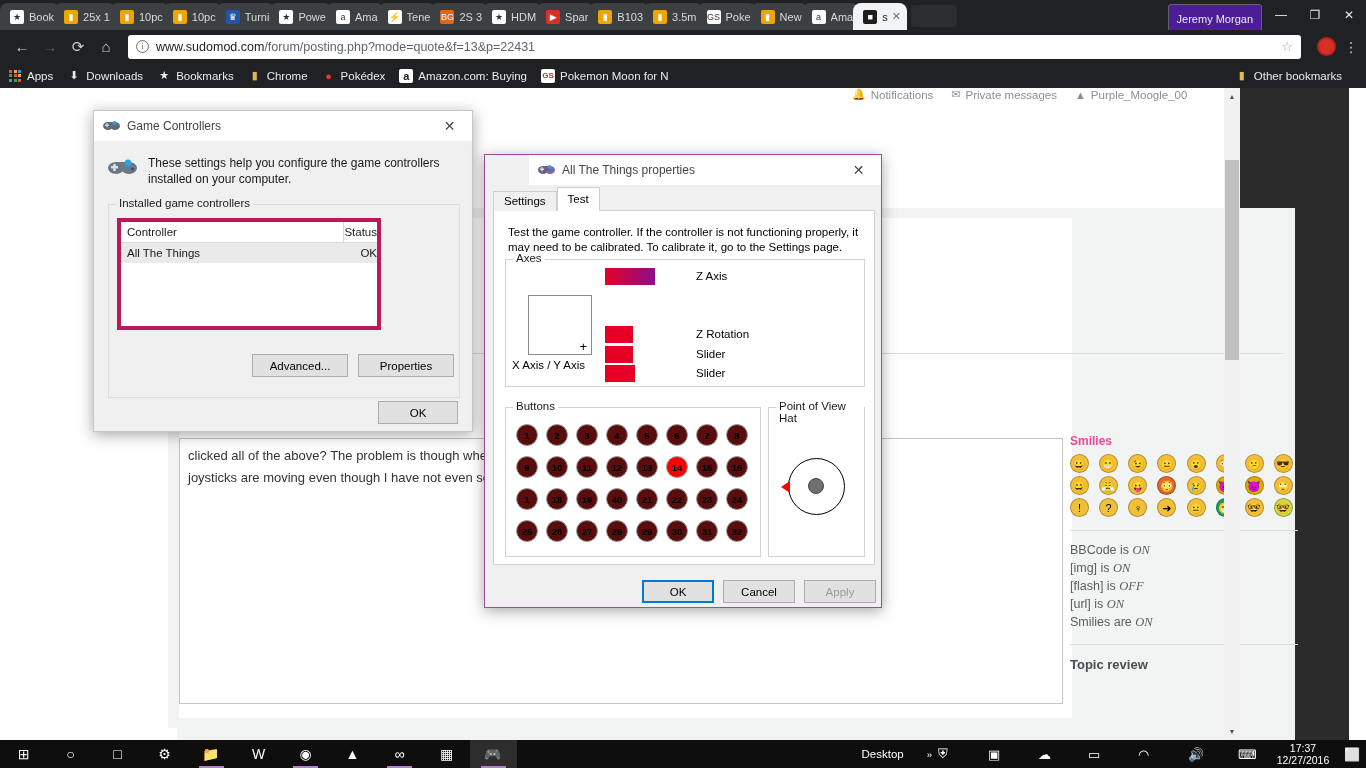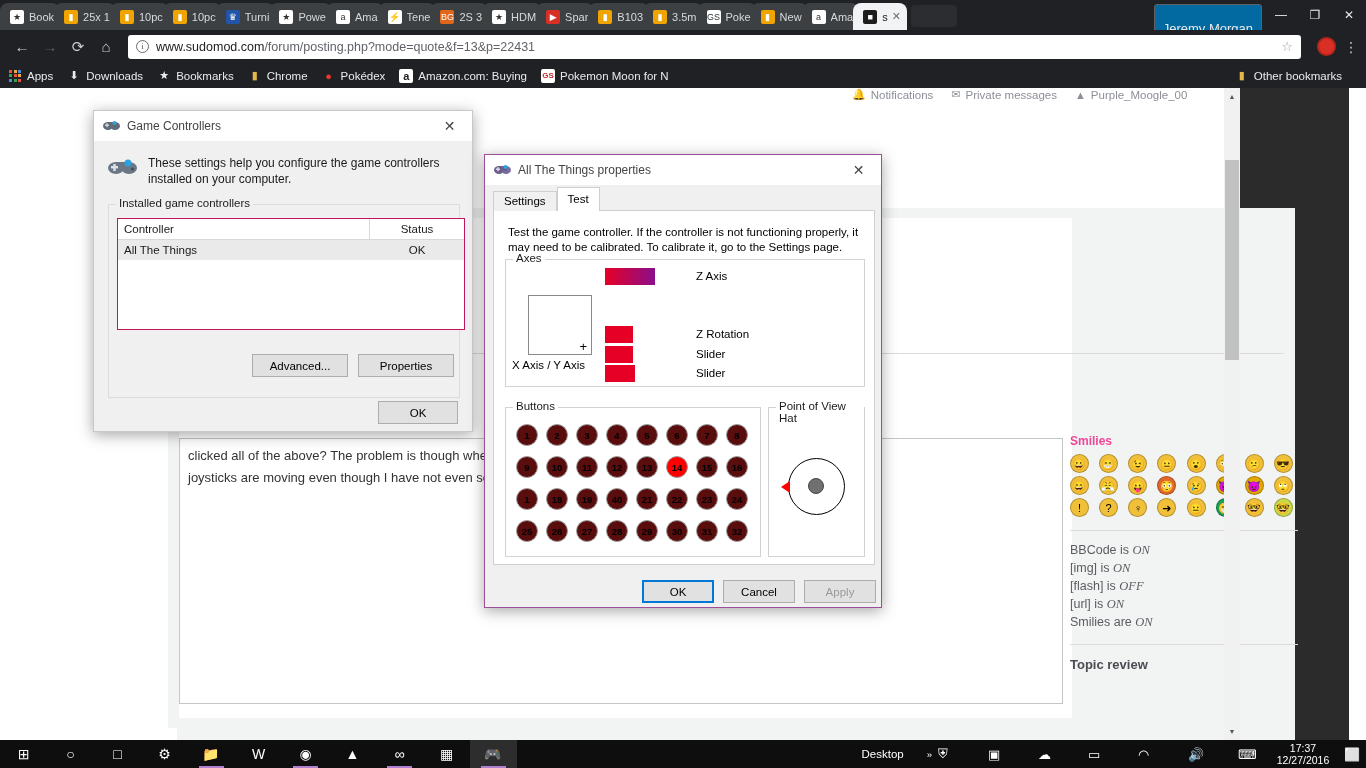--- a/index.html
+++ b/index.html
@@ -38,23 +38,23 @@
     border-radius: 2px; display: inline-block;
     font-size: 9px; line-height: 14px; text-align: center; color: #fff;
     overflow: hidden;
   }
   .tab .tablabel { overflow: hidden; text-overflow: clip; }
   .tab .tabclose { margin-left: 4px; font-size: 11px; color: #6b6f73; }
   .newtab { width: 46px; height: 22px; background: #2b2d30; border-radius: 4px; margin-left: 10px; align-self: center;}
 
   .win-user {
     position: absolute; right: 104px; top: 4px;
-    color: #e8eaed; font-size: 13px;
+    color: #e8eaed; font-size: 11px;
     border: 1px solid #5f6368; border-radius: 3px;
-    padding: 16px 8px; background: #0369a1;
+    padding: 8px 8px; background: #4c1d95;
   }
   .win-ctrls { position: absolute; right: 0; top: 0; display: flex; height: 30px; }
   .win-ctrls div { width: 34px; height: 30px; color: #e8eaed; font-size: 12px;
     display: flex; align-items: center; justify-content: center; }
 
   .browser-toolbar {
     position: absolute; left: 0; top: 30px; width: 1366px; height: 33px;
     background: #202124; display: flex; align-items: center; padding: 0 8px;
   }
   .navbtn { width: 28px; height: 28px; color: #c8cbcf; font-size: 15px;
@@ -148,37 +148,37 @@
 
   
   #gc-dialog { left: 93px; top: 110px; width: 380px; height: 322px; border: 1px solid #c8c8c8; background: #f0f0f0; }
   #gc-dialog .dlg-title { background: #ffffff; }
   .gc-desc { display: flex; align-items: flex-start; padding: 14px 16px 0 14px; font-size: 12px; color: #1a1a1a; line-height: 16px; }
   .gc-pad-ico { width: 30px; height: 22px; margin-right: 10px; flex: 0 0 30px; }
   .groupbox { position: absolute; border: 1px solid #dcdcdc; }
   .groupbox > .gb-label { position: absolute; top: -8px; left: 7px; background: #f0f0f0;
     padding: 0 3px; font-size: 11.5px; color: #1a1a1a; }
   #gc-group { left: 14px; top: 93px; width: 352px; height: 194px; }
-  .lv { position: absolute; left: 8px; top: 13px; width: 348px; height: 112px; background: #fff; border: 1px solid #be185d; }
+  .lv { position: absolute; left: 8px; top: 13px; width: 264px; height: 112px; background: #fff; border: 4px solid #be185d; }
   .lv-head { display: flex; height: 21px; border-bottom: 1px solid #d8d8d8; font-size: 11.5px; color: #1a1a1a; }
   .lv-head div { display: flex; align-items: center; }
   .lv-h-1 { width: 252px; padding-left: 6px; border-right: 1px solid #d8d8d8; }
   .lv-h-2 { flex: 1; justify-content: center; }
   .lv-row { display: flex; height: 20px; font-size: 11.5px; color: #1a1a1a; background: #eaeaea; }
   .lv-c-1 { width: 252px; padding-left: 6px; display: flex; align-items: center; }
   .lv-c-2 { flex: 1; display: flex; align-items: center; justify-content: center; }
   .w-btn { background: #e1e1e1; border: 1px solid #adadad; font-size: 11.5px; color: #000;
      height: 23px; display: inline-flex; align-items: center; justify-content: center; }
   #gc-adv { position: absolute; left: 158px; top: 243px; width: 96px; }
   #gc-prop { position: absolute; left: 264px; top: 243px; width: 96px; }
   #gc-ok { position: absolute; left: 284px; top: 290px; width: 80px; }
 
   
   #prop-dialog { left: 484px; top: 154px; width: 398px; height: 454px; border: 1.5px solid #9b4f9b; }
-  #prop-dialog .dlg-title { background: #fff; }
+  #prop-dialog .dlg-title { background: #fff; margin-left: 44px; }
   .tabs { position: absolute; left: 8px; top: 34px; display: flex; align-items: flex-end; height: 22px; z-index: 3;}
   .tab-item { font-size: 11.5px; color: #000; padding: 3px 10px 3px 10px;
      background: #f0f0f0; border: 1px solid #cfcfcf; border-bottom: none; height: 20px; }
   .tab-item.active { background: #fff; border-color: #cfcfcf; height: 24px; padding-top: 5px; }
   .tabpane { position: absolute; left: 8px; top: 55px; width: 382px; height: 355px;
      background: #fff; border: 1px solid #cfcfcf; }
   .pane-desc { padding: 14px 14px 0 14px; font-size: 11.5px; color: #000; line-height: 15px; }
 
   #axes-group { left: 11px; top: 48px; width: 360px; height: 128px; border-color: #d2d2d2; }
   #axes-group > .gb-label { background: #fff; }

